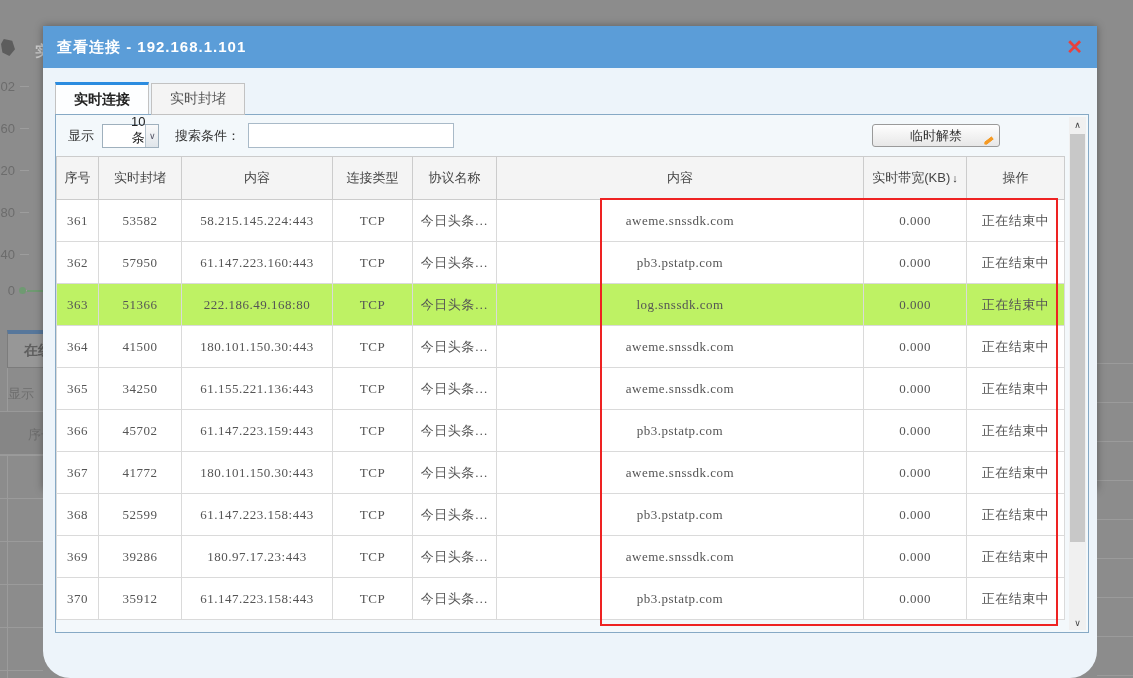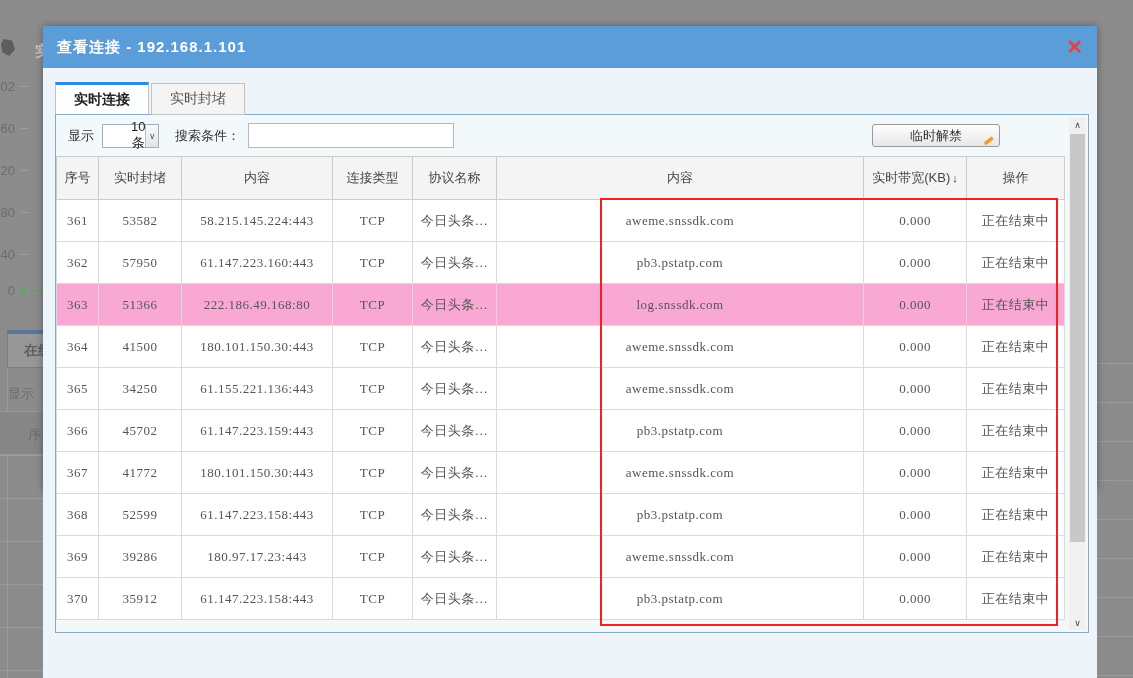--- a/index.html
+++ b/index.html
@@ -27,38 +27,38 @@
   .bg-char { position:absolute; left:35px; top:42px; color:#cbcbcb; font-size:15px; font-weight:bold; }
 
   
   #modal { position:absolute; left:43px; top:26px; width:1054px; height:464px;
            background:#edf4fa; z-index:10; box-shadow:0 0 8px rgba(0,0,0,.35); }
   #modal-header { height:42px; background:#5b9dd8; display:flex; align-items:center;
                   padding:0 14px; }
   #modal-title { color:#ffffff; font-size:15px; font-weight:bold; letter-spacing:1px; }
   #close-btn { margin-left:auto; color:#e8413e; font-size:20px; font-weight:bold;
                cursor:pointer; line-height:1; }
-  #modal-body { position:relative; padding-top:14px; height:610px; background:#edf4fa; }
+  #modal-body { position:relative; padding-top:14px; height:610px; background:#edf4fa;border-radius:27px; }
 
   
   #tabs { display:flex; margin-left:12px; height:32px; position:relative; z-index:3; }
   .tab { height:32px; padding:0 18px; display:flex; align-items:center; font-size:14px;
          border:1px solid #c2c2c2; cursor:pointer; }
   .tab.active { background:#fdfeff; border-top:3px solid #2b8ce0; border-bottom:none;
                 font-weight:bold; color:#222; margin-bottom:-1px; }
   .tab.inactive { background:#f4f4f4; color:#555; margin-left:2px; margin-top:1px; }
 
   
   #panel { position:relative; margin-left:12px; width:1034px; height:519px;
            border:1px solid #86a9c5; background:#f3f8fb; z-index:2; }
   #controls { height:41px; display:flex; align-items:center; padding-left:4px;
               font-size:13px; color:#333; }
   .ctl-label { margin:0 8px; }
   #page-size { width:57px; height:24px; border:1px solid #9fb0bd; background:#fff;
-               display:flex; align-items:center; position:relative; cursor:pointer;padding-left:28px; }
+               display:flex; align-items:flex-end; position:relative; cursor:pointer;padding-left:28px; }
   #page-size .val { flex:1; text-align:center; font-size:13px; color:#222; }
   #page-size .arrow { width:18px; height:22px; border-left:1px solid #b5c2cc;
                       background:linear-gradient(#fafafa,#dfe5ea); display:flex;
                       align-items:center; justify-content:center; font-size:9px; color:#556; }
   #search-input { width:206px; height:25px; border:1px solid #a9bac8; background:#fff;
                   padding:0 6px; font-size:13px; }
   #unblock-btn { position:relative; margin-left:auto; margin-right:88px; width:128px; height:23px;
                  border:1px solid #9a9a9a; border-radius:3px;
                  background:linear-gradient(#fefefe,#e7e7e7); font-size:13px; color:#333;
                  cursor:pointer; font-family:Liberation Mono, monospace; }
@@ -68,21 +68,21 @@
 
   
   #conn-table { position:absolute; left:0; top:41px; border-collapse:collapse;
                 table-layout:fixed; width:1008px; }
   #conn-table th { height:43px; background:#f4f4f4; border:1px solid #cccccc;
                    font-size:13px; font-weight:normal; color:#454545; }
   #conn-table td { height:42px; border:1px solid #dadada; background:#fff;
                    text-align:center; font-size:13px; color:#555;
                    font-family:"Liberation Serif", serif; letter-spacing:.5px;
                    overflow:hidden; white-space:nowrap; }
-  #conn-table tr.hl td { background:#f9a8d4; }
+  #conn-table tr.hl td { background:#bef264; }
   .sort-arrow { font-size:11px; color:#333; margin-left:2px; }
 
   
   #vscroll { position:absolute; right:2px; top:2px; bottom:2px; width:17px;
              background:#f0f0f0; }
   .scroll-arrow { position:absolute; left:0; width:17px; height:15px; display:flex;
                   align-items:center; justify-content:center; font-size:9px; color:#444;
                   cursor:pointer; }
   #scroll-up { top:0; }
   #scroll-down { bottom:0; }

